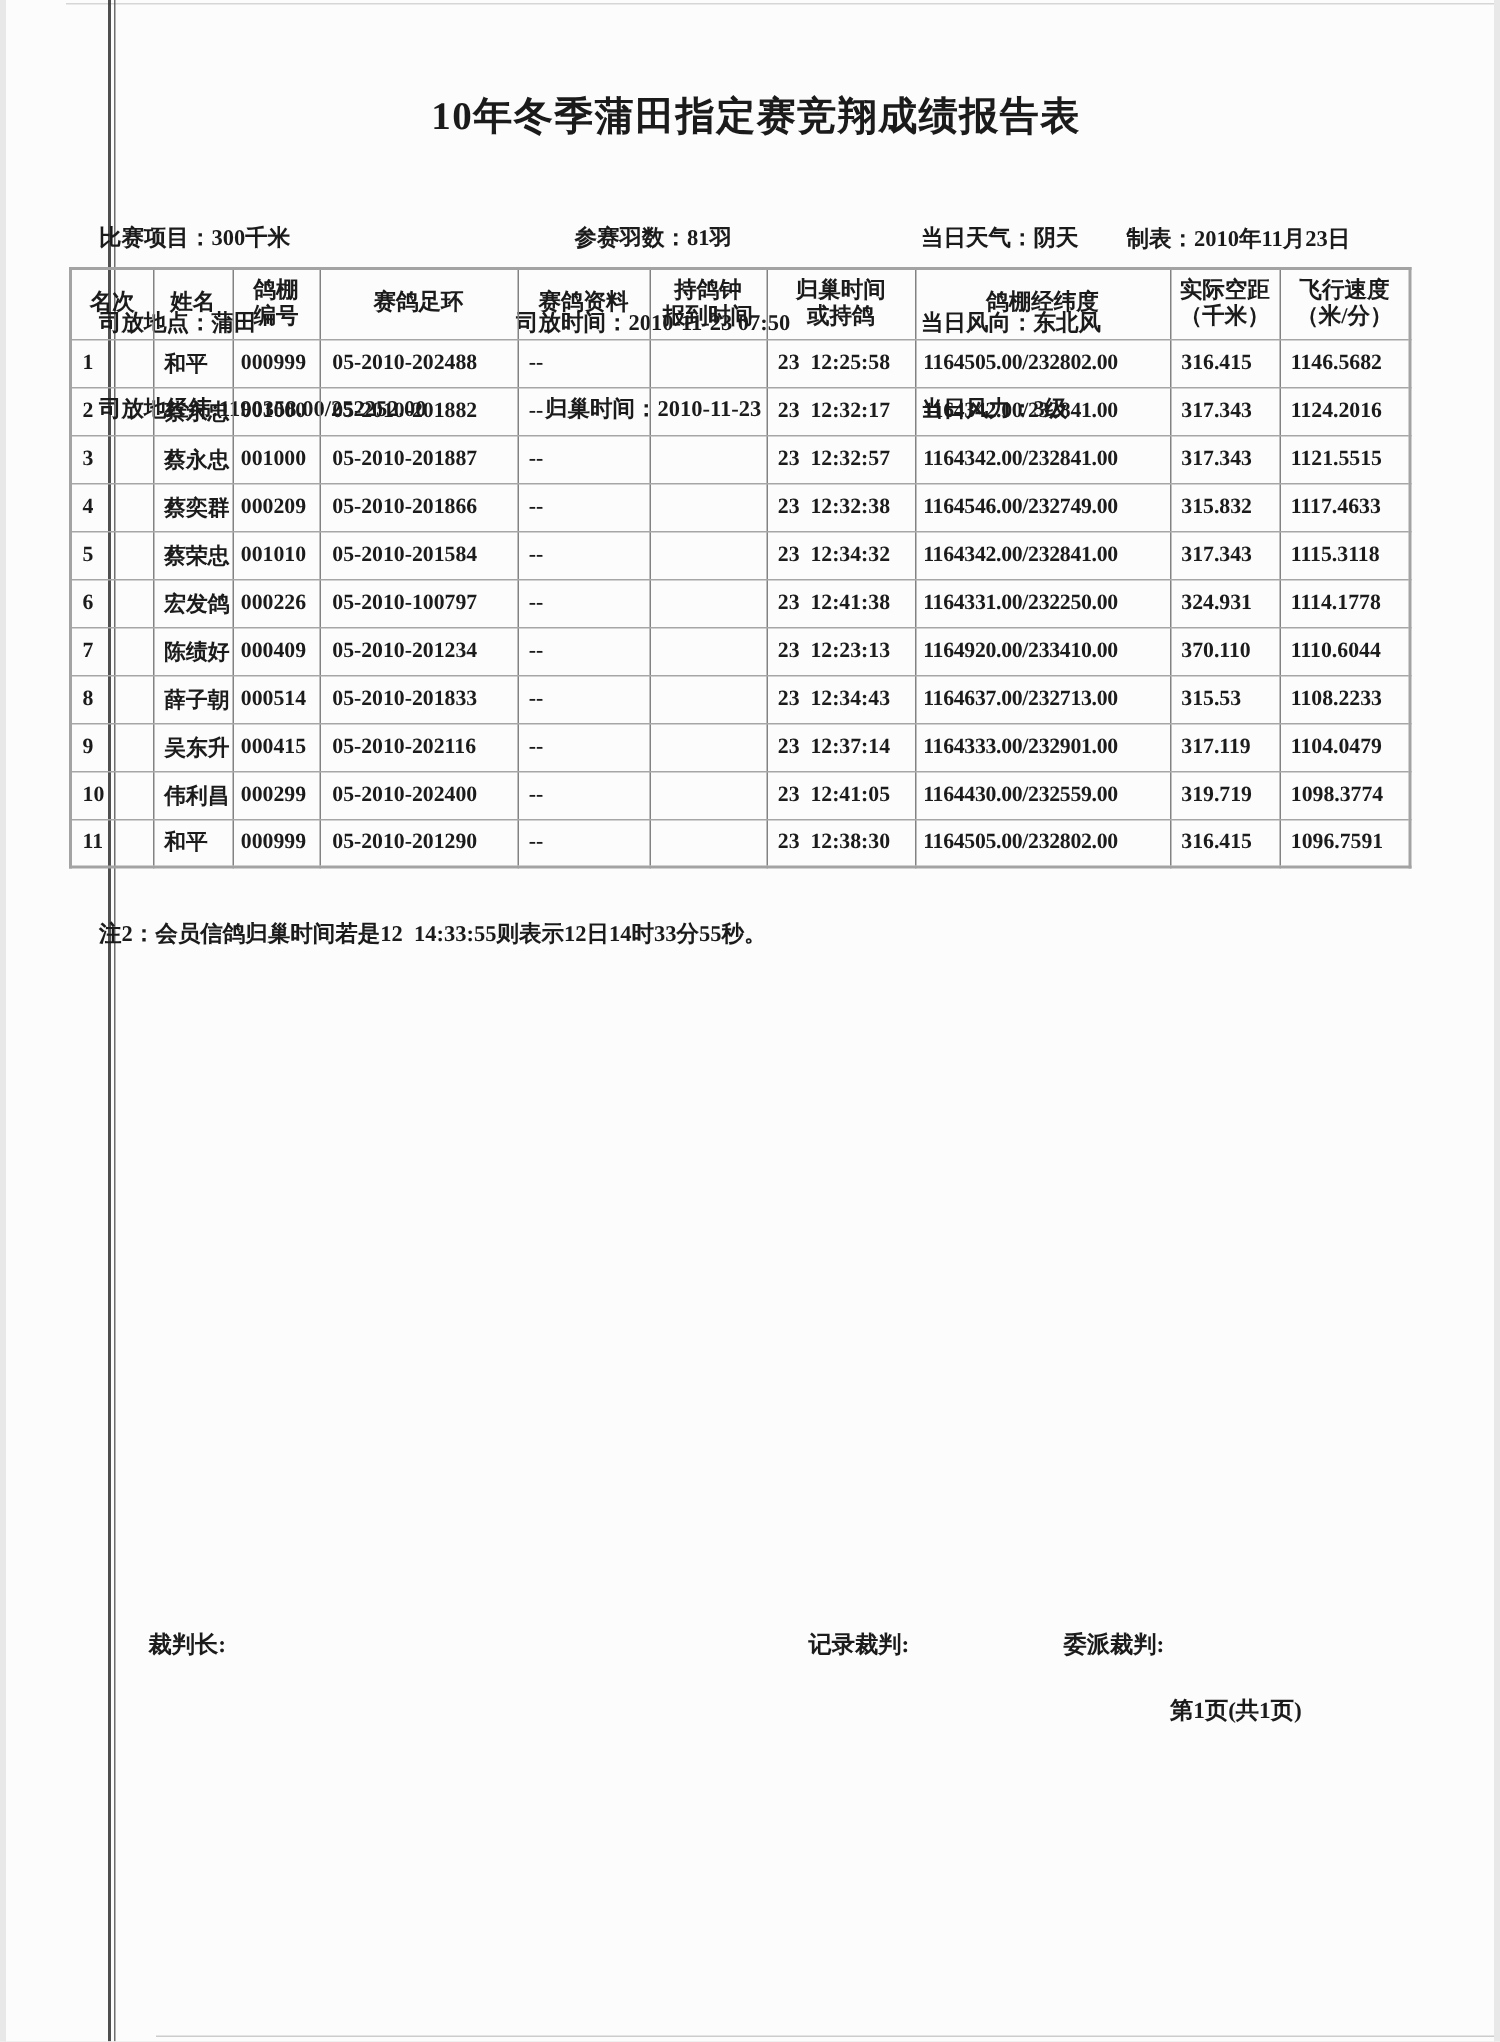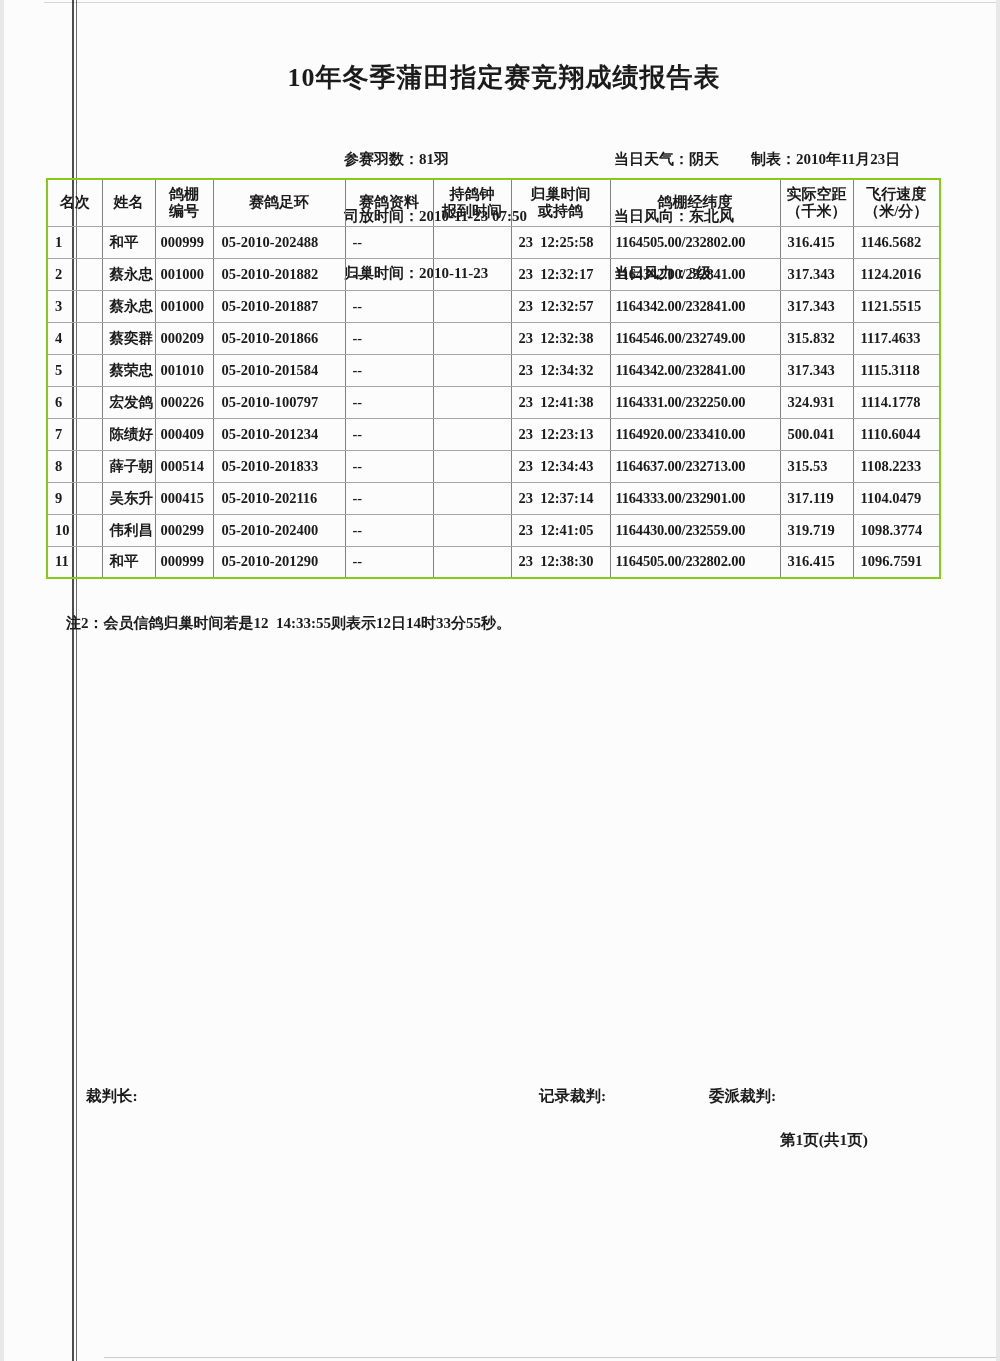--- a/index.html
+++ b/index.html
@@ -19,28 +19,28 @@
   .scan-line-a { position:absolute; top:0; left:68px; width:2px; height:1361px; background:#2f2f2f; opacity:.85; }
   .scan-line-b { position:absolute; top:0; left:72px; width:1px; height:1361px; background:#4a4a4a; opacity:.8; }
 
   .title {
     position:absolute; top:60px; left:0; width:1000px;
     text-align:center; font-size:26px; font-weight:bold; letter-spacing:1px;
   }
 
   .info-block { position:absolute; top:112px; font-size:15px; font-weight:bold; line-height:19px; white-space:pre; }
   .info-left   { left:62px;  }
-  .info-middle { left:340px; }
+  .info-middle { left:340px;text-align:center; }
   .info-right  { left:610px; }
   .made-by { position:absolute; top:150px; left:747px; font-size:15px; font-weight:bold; white-space:pre; }
 
   table.results {
     position:absolute; top:178px; left:42px;
     width:893px; table-layout:fixed; border-collapse:collapse;
-    border:2px solid #84cc16;
+    border:2px solid #a3a3a3;
     font-weight:bold;
   }
   col.col-rank        { width:55px; }
   col.col-name        { width:53px; }
   col.col-loft_no     { width:58px; }
   col.col-ring        { width:132px; }
   col.col-info        { width:88px; }
   col.col-clock       { width:78px; }
   col.col-return_time { width:99px; }
   col.col-coords      { width:170px; }
@@ -64,37 +64,42 @@
     font-size:14.5px; vertical-align:middle; text-align:left;
     padding:0 0 0 7px; white-space:pre; letter-spacing:0;
   }
   .results td.col-loft_no { padding-left:5px; }
   .results td.col-ring    { padding-left:8px;margin-left:31px; }
   .results td.col-coords  { padding-left:5px; letter-spacing:-0.2px; }
 
   .notes { position:absolute; top:580px; left:62px; font-size:15px; font-weight:bold; line-height:17.5px; white-space:pre; }
 
   .sig { position:absolute; top:1086px; font-size:15.5px; font-weight:bold; white-space:pre; }
-  .sig-chief    { left:82px; }
+  .sig-chief    { left:95px; }
   .sig-record   { left:535px; }
   .sig-assigned { left:705px;font-family:Liberation Serif, serif; }
   .page-number  { position:absolute; top:1130px; left:776px; font-size:15.5px; font-weight:bold; white-space:pre; }
 </style>
 </head>
 <body>
 
 <div class="page">
 
   <div class="scan-edge-top"></div>
   <div class="scan-edge-bottom"></div>
   <div class="scan-line-a"></div>
   <div class="scan-line-b"></div>
 
   <div class="title">10年冬季蒲田指定赛竞翔成绩报告表</div>
 
+  <div class="info-block info-left">
+    <div>比赛项目：300千米</div>
+    <div>司放地点：蒲田</div>
+    <div>司放地经纬:1190358.00/252252.00</div>
+  </div>
 
   <div class="info-block info-middle">
     <div>参赛羽数：81羽</div>
     <div>司放时间：2010-11-23 07:50</div>
     <div>归巢时间：2010-11-23</div>
   </div>
 
   <div class="info-block info-right">
     <div>当日天气：阴天</div>
     <div>当日风向：东北风</div>
@@ -210,21 +215,21 @@
         </tr>
         <tr>
           <td class="col-rank">7</td>
           <td class="col-name">陈绩好</td>
           <td class="col-loft_no">000409</td>
           <td class="col-ring">05-2010-201234</td>
           <td class="col-info">--</td>
           <td class="col-clock"></td>
           <td class="col-return_time">23  12:23:13</td>
           <td class="col-coords">1164920.00/233410.00</td>
-          <td class="col-distance">500.041</td>
+          <td class="col-distance">370.110</td>
           <td class="col-speed">1110.6044</td>
         </tr>
         <tr>
           <td class="col-rank">8</td>
           <td class="col-name">薛子朝</td>
           <td class="col-loft_no">000514</td>
           <td class="col-ring">05-2010-201833</td>
           <td class="col-info">--</td>
           <td class="col-clock"></td>
           <td class="col-return_time">23  12:34:43</td>

